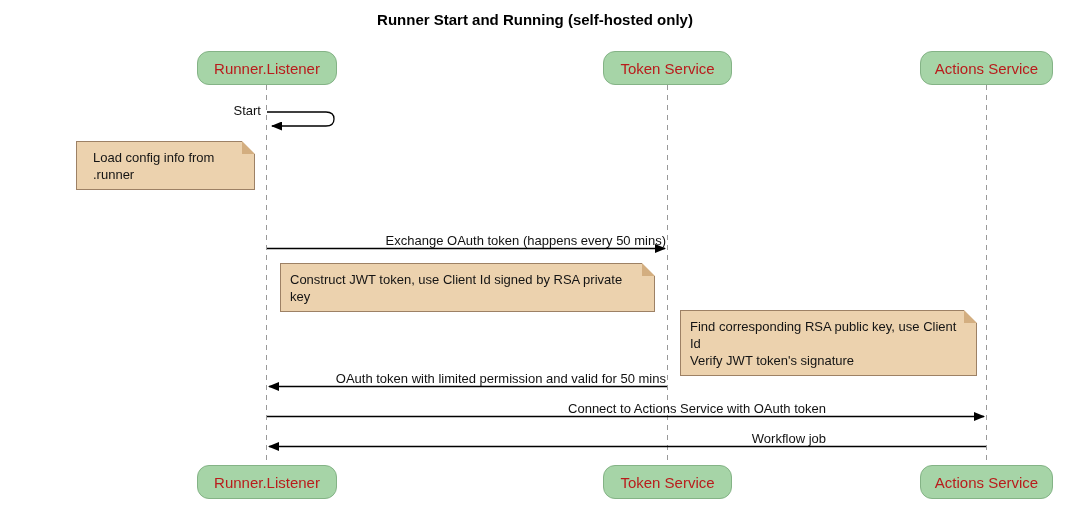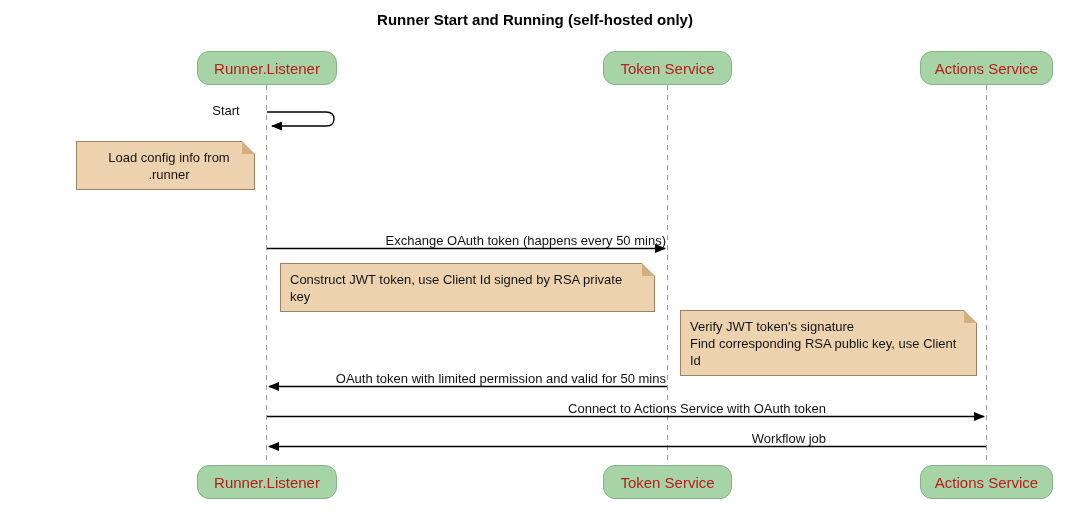--- a/index.html
+++ b/index.html
@@ -74,27 +74,27 @@
   <div class="actor" style="left:197px; top:465px; width:140px;">
     <span>Runner.Listener</span>
   </div>
   <div class="actor" style="left:603px; top:465px; width:129px;">
     <span>Token Service</span>
   </div>
   <div class="actor" style="left:920px; top:465px; width:133px;">
     <span>Actions Service</span>
   </div>
 
-  <div class="msg-label right-align" style="left:191px; top:103px;text-align:center;">Start</div>
+  <div class="msg-label right-align" style="left:191px; top:103px;">Start</div>
 
-  <div class="note" style="left:76px;  top:141px; width:179px; text-align:center;padding-left:16px;">Load config info from .runner</div>
+  <div class="note" style="left:76px;  top:141px; width:179px; text-align:left;padding-left:16px;">Load config info from .runner</div>
   <div class="note" style="left:280px; top:263px; width:375px; text-align:left;">Construct JWT token, use Client Id signed by RSA private key</div>
   <div class="note" style="left:680px; top:310px; width:297px;">
+    <div>Find corresponding RSA public key, use Client Id</div>
     <div>Verify JWT token's signature</div>
-    <div>Find corresponding RSA public key, use Client Id</div>
   </div>
 
   <div class="msg-label" style="left:266px; top:233px;">Exchange OAuth token (happens every 50 mins)</div>
   <div class="msg-label" style="left:266px; top:371px;">OAuth token with limited permission and valid for 50 mins</div>
   <div class="msg-label" style="left:426px; top:401px;">Connect to Actions Service with OAuth token</div>
   <div class="msg-label" style="left:426px; top:431px;">Workflow job</div>
 
 </div>
 
 </body></html>

